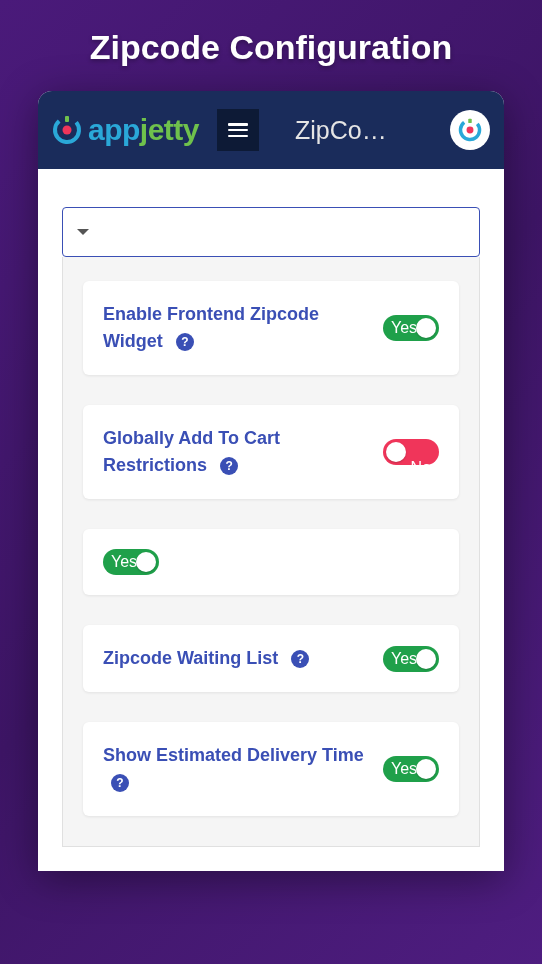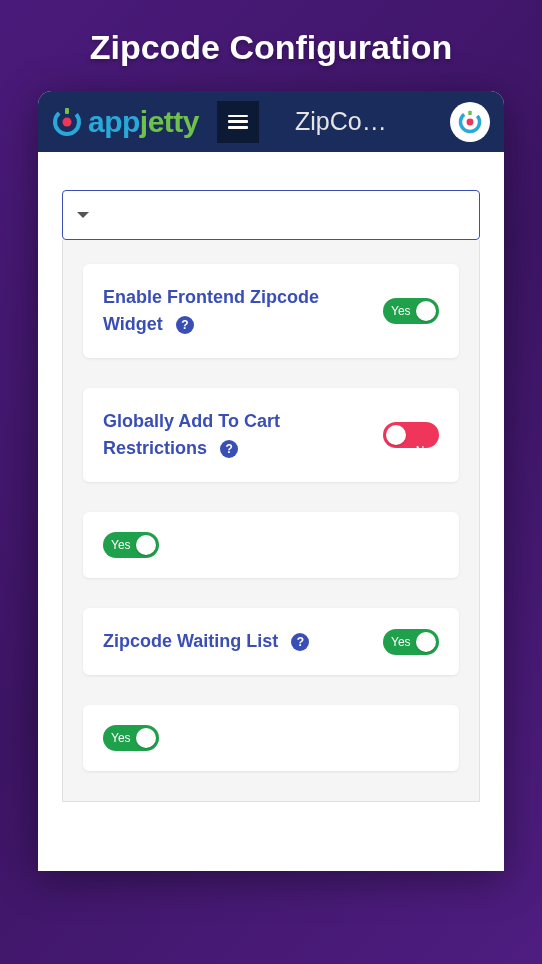--- a/index.html
+++ b/index.html
@@ -21,21 +21,21 @@
   .device-frame {
     background: #fff;
     border-radius: 14px 14px 0 0;
     margin: 0 38px;
     height: 780px;
     overflow: hidden;
     box-shadow: 0 8px 40px rgba(0,0,0,0.4);
   }
   .app-header {
     background: #1a2c5b;
-    height: 61px;
+    height: 78px;
     display: flex;
     align-items: center;
     padding: 0 14px;
     gap: 10px;
   }
   .logo {
     display: flex;
     align-items: center;
     gap: 6px;
     flex: 0 0 auto;
@@ -169,21 +169,21 @@
     background: #fff;
     border-radius: 50%;
     position: absolute;
     top: 3px;
     box-shadow: 0 1px 2px rgba(0,0,0,0.2);
   }
   .toggle.on .toggle-knob { right: 3px; }
   .toggle.off .toggle-knob { left: 3px; }
   .toggle-text {
     color: #fff;
-    font-size: 12px;
+    font-size: 16px;
     font-weight: 500;
     position: absolute;
   }
   .toggle.on .toggle-text { left: 8px; }
   .toggle.off .toggle-text { right: 8px; margin-top: 32px; }
 </style>
 </head>
 <body>
 
 <div class="page-title">Zipcode Configuration</div>
@@ -245,20 +245,21 @@
           </div>
         </div>
         <div class="setting-card">
           <div class="setting-label"><span>Zipcode Waiting List</span> <span class="help-icon">?</span></div>
           <div class="toggle on">
             <span class="toggle-text">Yes</span>
             <span class="toggle-knob"></span>
           </div>
         </div>
         <div class="setting-card">
+          <div class="setting-label"><span>Show Estimated Delivery Time</span> <span class="help-icon">?</span></div>
           <div class="toggle on">
             <span class="toggle-text">Yes</span>
             <span class="toggle-knob"></span>
           </div>
         </div>
       </div>
   </div>
 
 </div>
 

